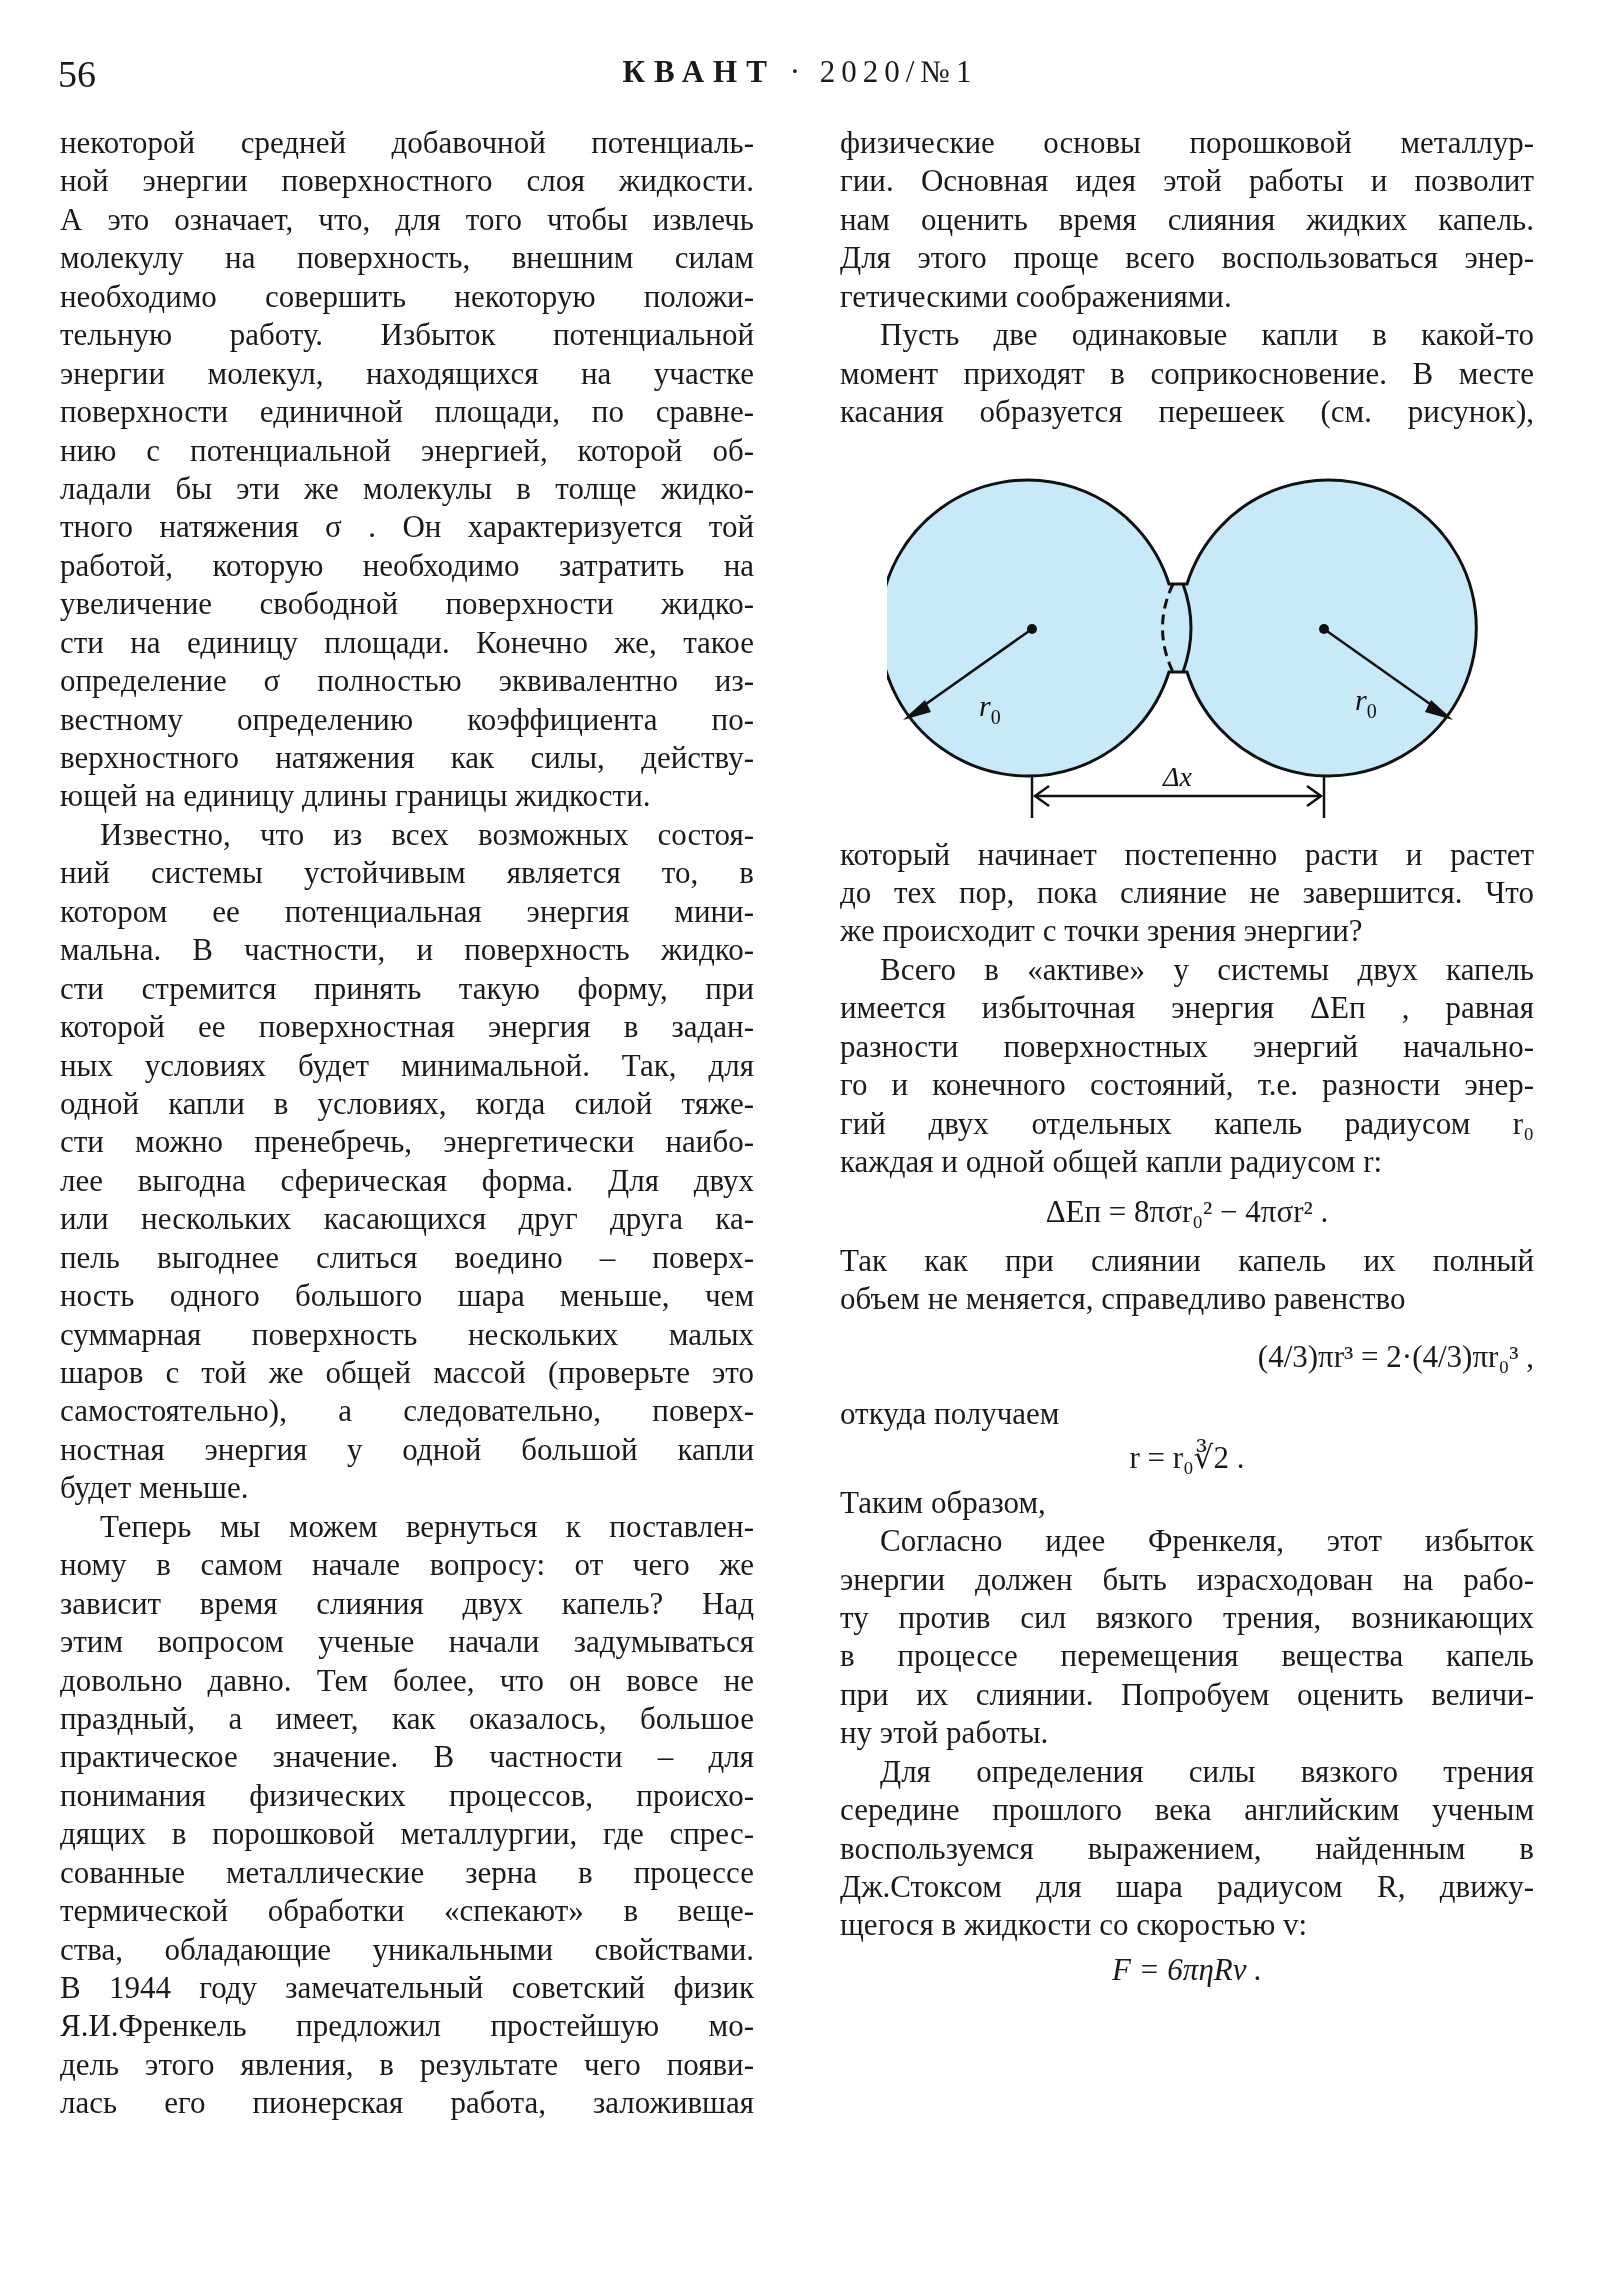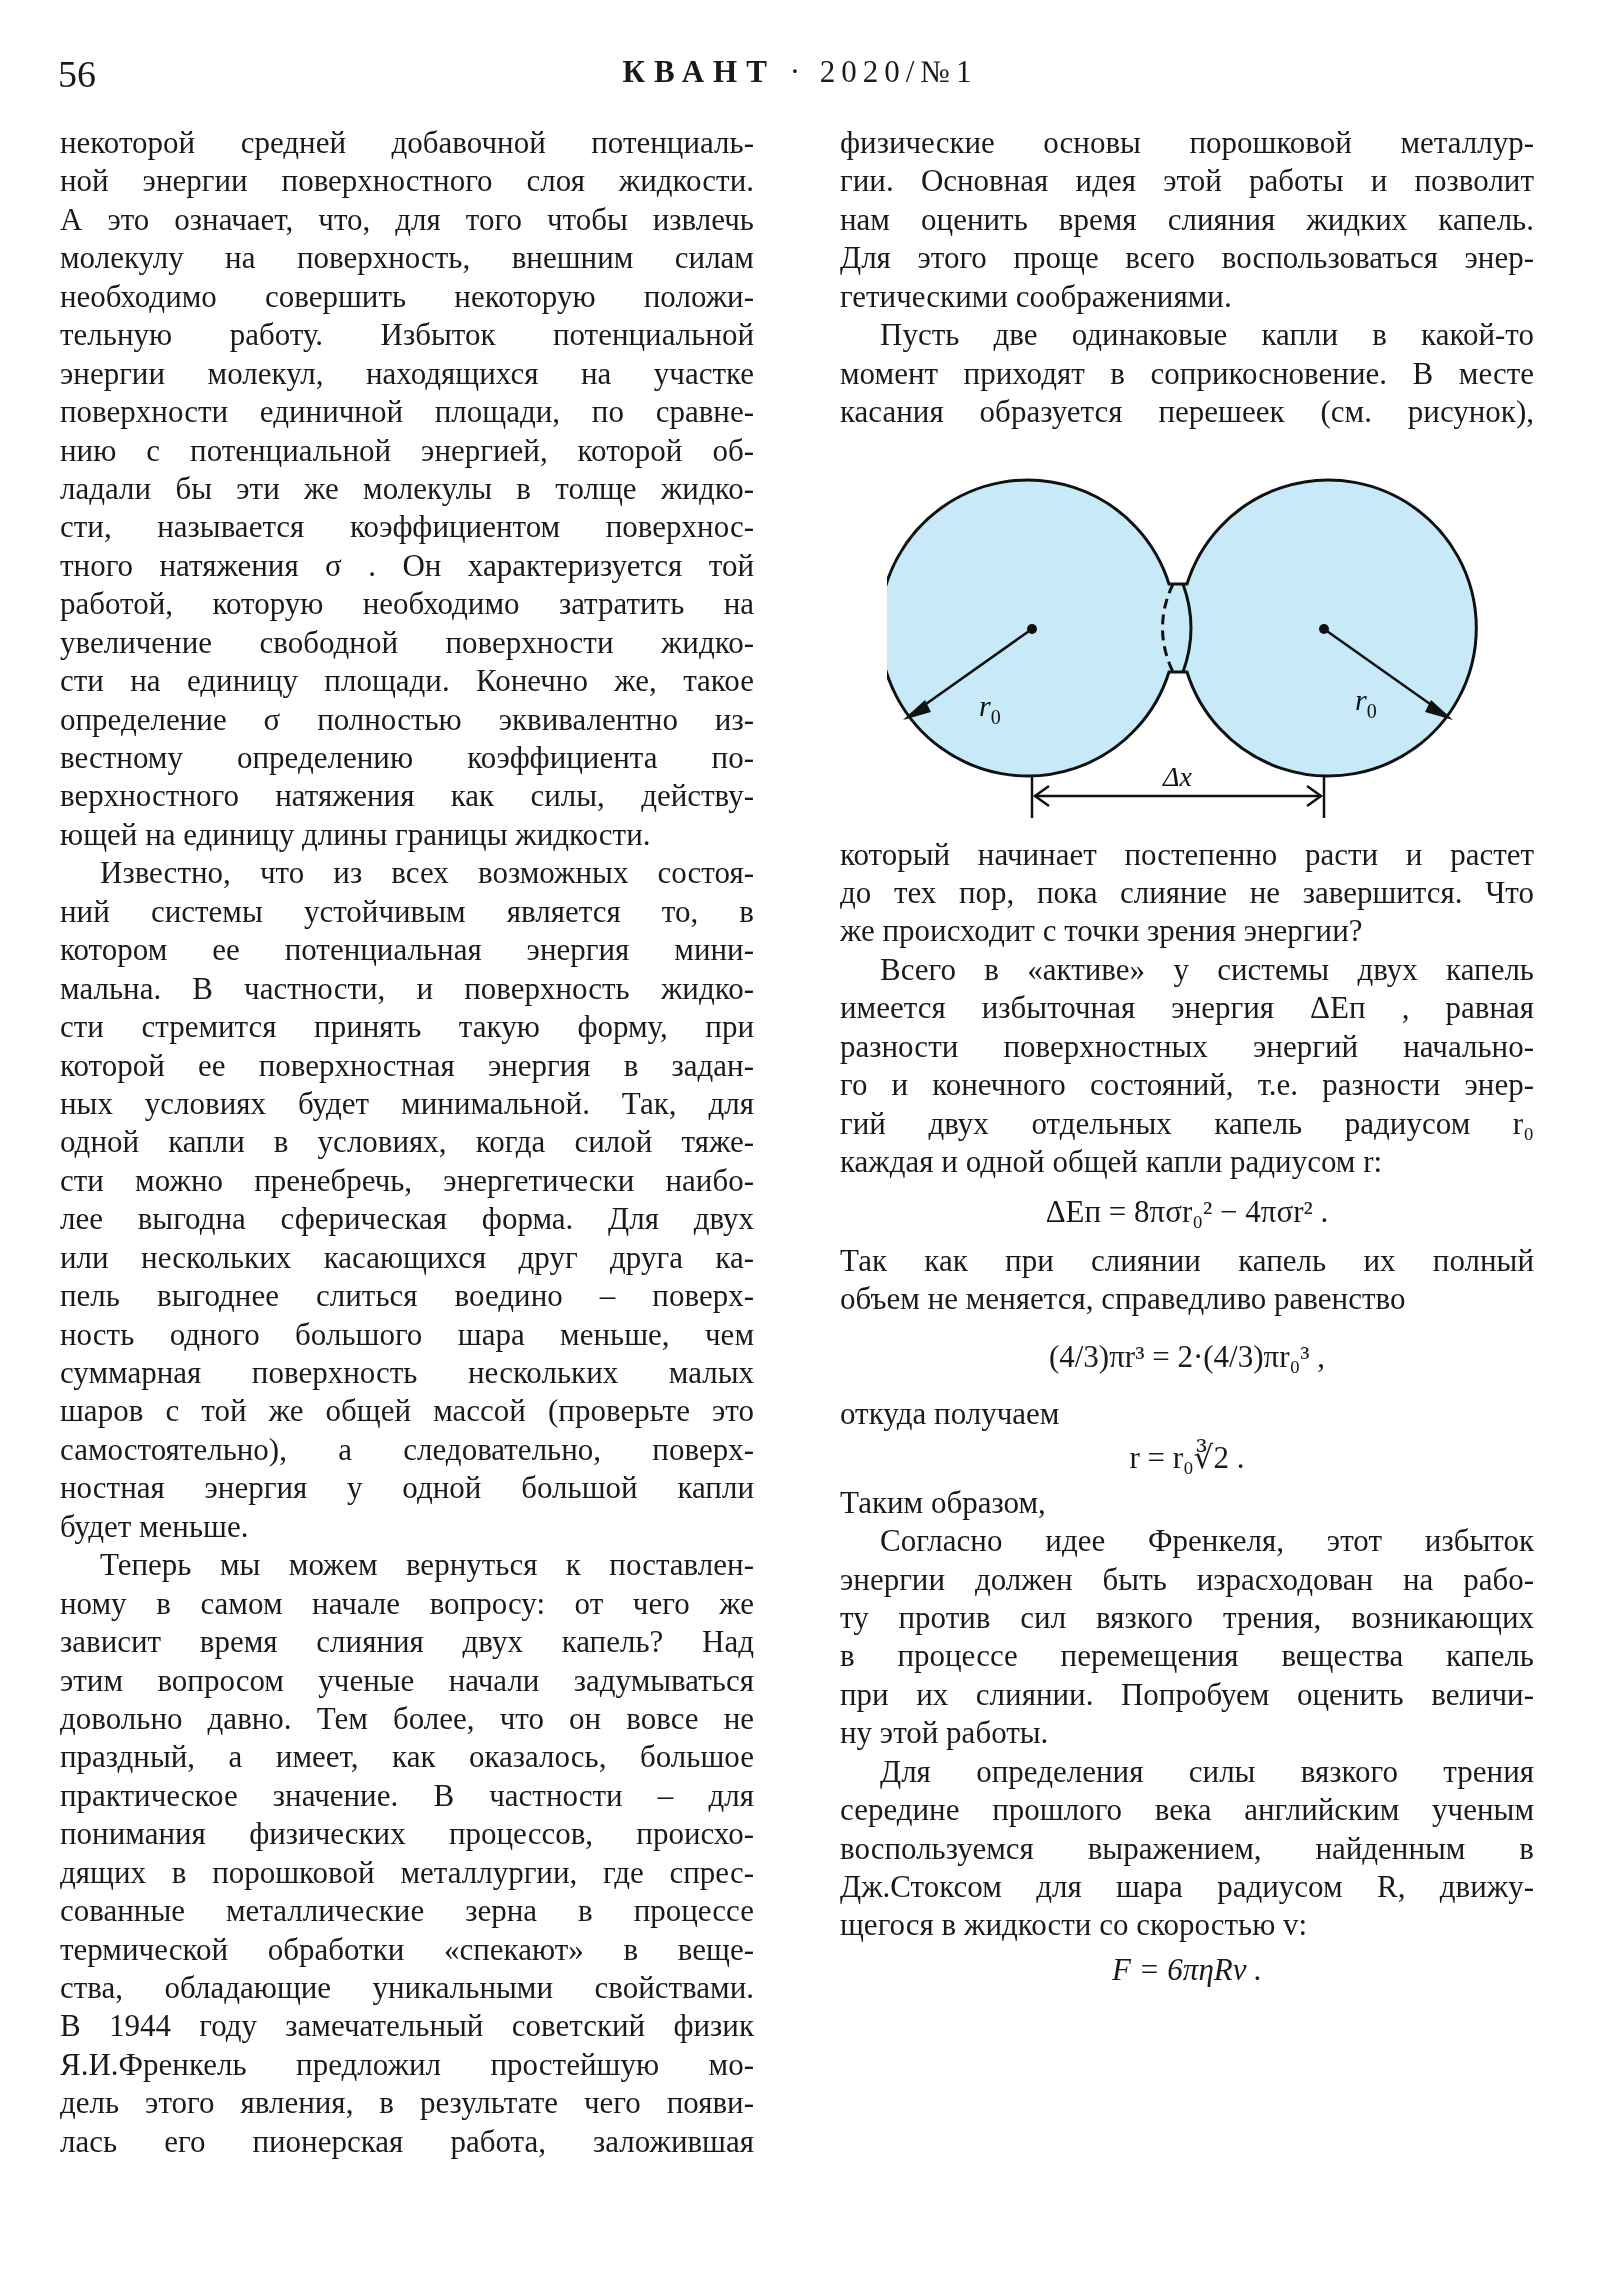--- a/index.html
+++ b/index.html
@@ -35,21 +35,20 @@
   <span class="line">некоторой средней добавочной потенциаль-</span>
   <span class="line">ной энергии поверхностного слоя жидкости.</span>
   <span class="line">А это означает, что, для того чтобы извлечь</span>
   <span class="line">молекулу на поверхность, внешним силам</span>
   <span class="line">необходимо совершить некоторую положи-</span>
   <span class="line">тельную работу. Избыток потенциальной</span>
   <span class="line">энергии молекул, находящихся на участке</span>
   <span class="line">поверхности единичной площади, по сравне-</span>
   <span class="line">нию с потенциальной энергией, которой об-</span>
   <span class="line">ладали бы эти же молекулы в толще жидко-</span>
-  <span class="line">сти, называется коэффициентом поверхнос-</span>
   <span class="line">тного натяжения σ . Он характеризуется той</span>
   <span class="line">работой, которую необходимо затратить на</span>
   <span class="line">увеличение свободной поверхности жидко-</span>
   <span class="line">сти на единицу площади. Конечно же, такое</span>
   <span class="line">определение σ полностью эквивалентно из-</span>
   <span class="line">вестному определению коэффициента по-</span>
   <span class="line">верхностного натяжения как силы, действу-</span>
   <span class="line last">ющей на единицу длины границы жидкости.</span>
   <span class="line indent">Известно, что из всех возможных состоя-</span>
   <span class="line">ний системы устойчивым является то, в</span>
@@ -129,21 +128,21 @@
   <span class="line">разности поверхностных энергий начально-</span>
   <span class="line">го и конечного состояний, т.е. разности энер-</span>
   <span class="line">гий двух отдельных капель радиусом r₀</span>
   <span class="line last">каждая и одной общей капли радиусом r:</span>
 
   <span class="eq" style="margin:12px 0 10px 0;">ΔEп = 8πσr₀² − 4πσr² .</span>
 
   <span class="line">Так как при слиянии капель их полный</span>
   <span class="line last">объем не меняется, справедливо равенство</span>
 
-  <span class="eq" style="margin:10px 0 10px 0; line-height:56px;">(4/3)πr³ = 2·(4/3)πr₀³ ,</span>
+  <span class="eq" style="margin:10px 0 10px 0; line-height:56px;text-align:right;">(4/3)πr³ = 2·(4/3)πr₀³ ,</span>
 
   <span class="line last">откуда получаем</span>
 
   <span class="eq" style="margin:6px 0 6px 0;">r = r₀∛2 .</span>
 
   <span class="line last">Таким образом,</span>
 
 
   <span class="line indent">Согласно идее Френкеля, этот избыток</span>
   <span class="line">энергии должен быть израсходован на рабо-</span>

